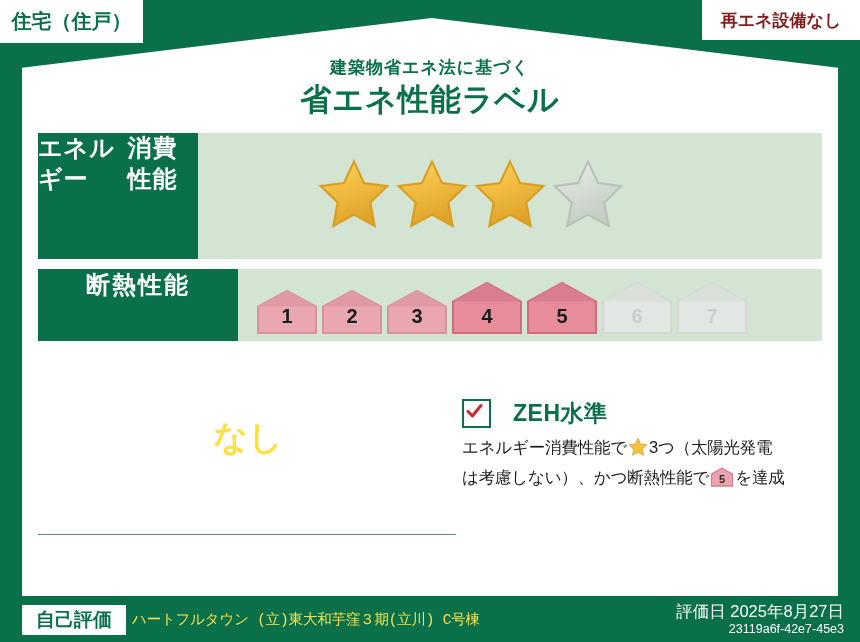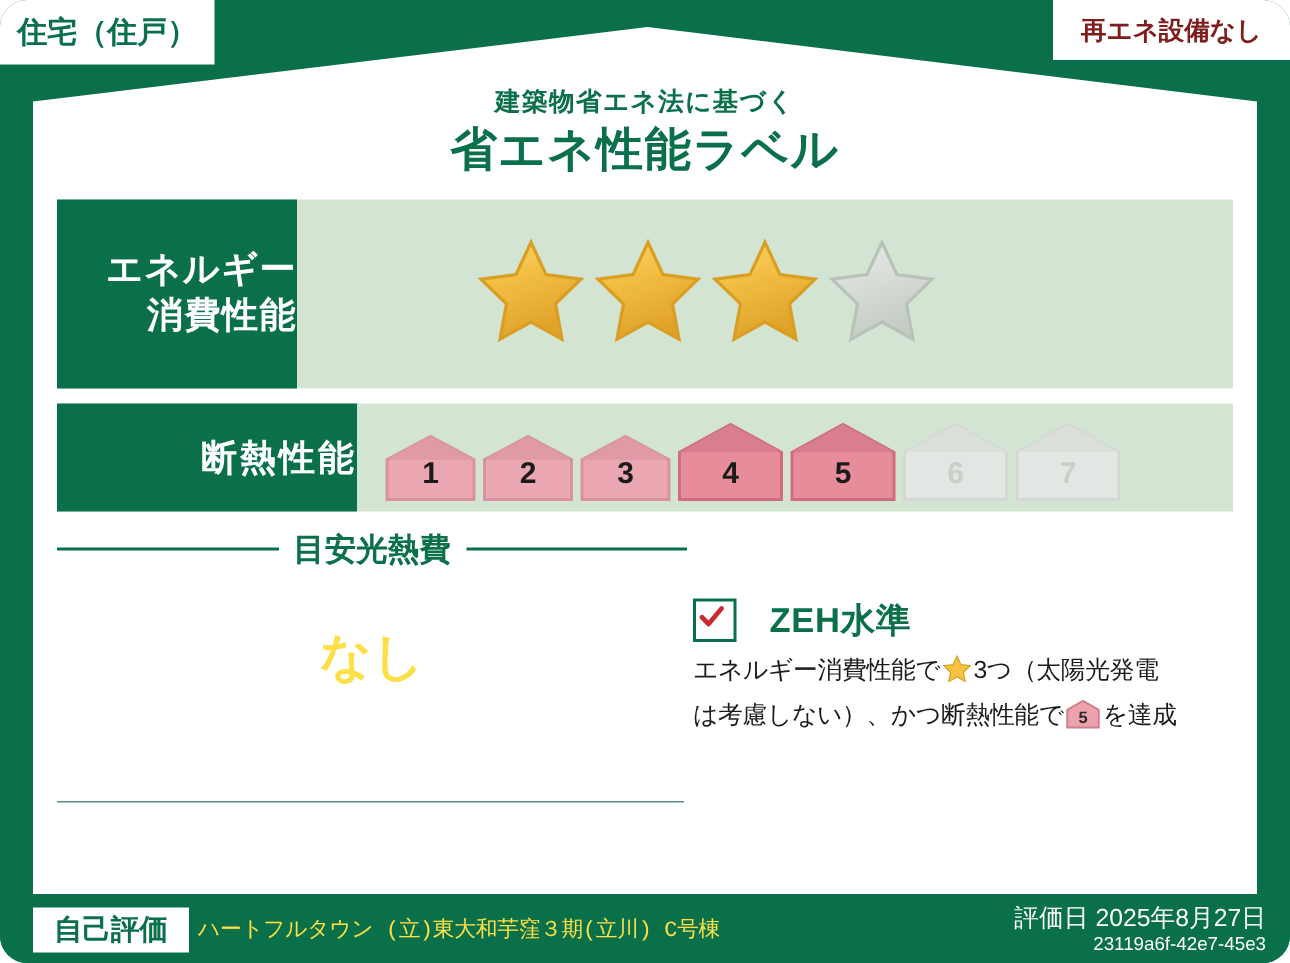--- a/index.html
+++ b/index.html
@@ -7,21 +7,20 @@
     width:860px;height:642px;
     font-family:"Liberation Sans","DejaVu Sans",sans-serif;
     background:#ffffff;
     overflow:hidden;
   }
   .label-root{
     position:relative;
     width:860px;height:642px;
     background:#0a7049;
     overflow:hidden;
-    border-radius:18px;
   }
 
   
   .sheet{
     position:absolute;
     left:22px;top:18px;
     width:816px;height:578px;
     background:#ffffff;
     clip-path:polygon(0% 8.6%, 50.2% 0%, 100% 8.6%, 100% 100%, 0% 100%);
   }
@@ -73,22 +72,22 @@
     background:#d3e4d2;
     display:flex;align-items:stretch;
     z-index:5;
   }
   .row-energy{top:133px;height:126px;}
   .row-insul{top:269px;height:72px;}
 
   .row-key{
     background:#0a7049;
     color:#ffffff;
-    display:flex;flex-direction:column;
-    align-items:flex-end;justify-content:center;
+    display:flex;
+    align-items:flex-start;justify-content:center;
     font-weight:bold;
     flex:0 0 auto;
   }
   .row-energy .row-key{width:160px;font-size:24px;line-height:1.28;letter-spacing:1px;}
   .row-insul .row-key{width:200px;font-size:24px;letter-spacing:2px;}
 
   .row-val{
     flex:1 1 auto;
     display:flex;align-items:center;
   }
@@ -321,25 +320,20 @@
         <div class="house off" style="width: 72px; height: 60px;">
           <svg width="72" height="54" viewBox="0 0 72 54">
             <path d="M2 52 L2 20.52 L36 2 L70 20.52 L70 52 Z" fill="#e3e7e3" stroke="#d3d8d3" stroke-width="2"></path>
             <path d="M2 20.52 L36 2 L70 20.52 Z" fill="#dadfda"></path>
           </svg>
           <span class="hnum">7</span>
         </div>
       </div>
   </div>
 
-  <div class="cost-head">
-    <span class="rule"></span>
-    <span class="cost-title">目安光熱費</span>
-    <span class="rule"></span>
-  </div>
   <div class="cost-value">なし</div>
   <div class="cost-rule-bottom"></div>
 
   <div class="zeh">
     <div class="zeh-head">
       <span class="zeh-check">
         <svg width="17" height="17" viewBox="0 0 17 17" aria-hidden="true">
           <path d="M2 8.5 L6.4 13 L15 2.6" fill="none" stroke="#cc2a33" stroke-width="3.1" stroke-linecap="round" stroke-linejoin="round"></path>
         </svg>
       </span>

